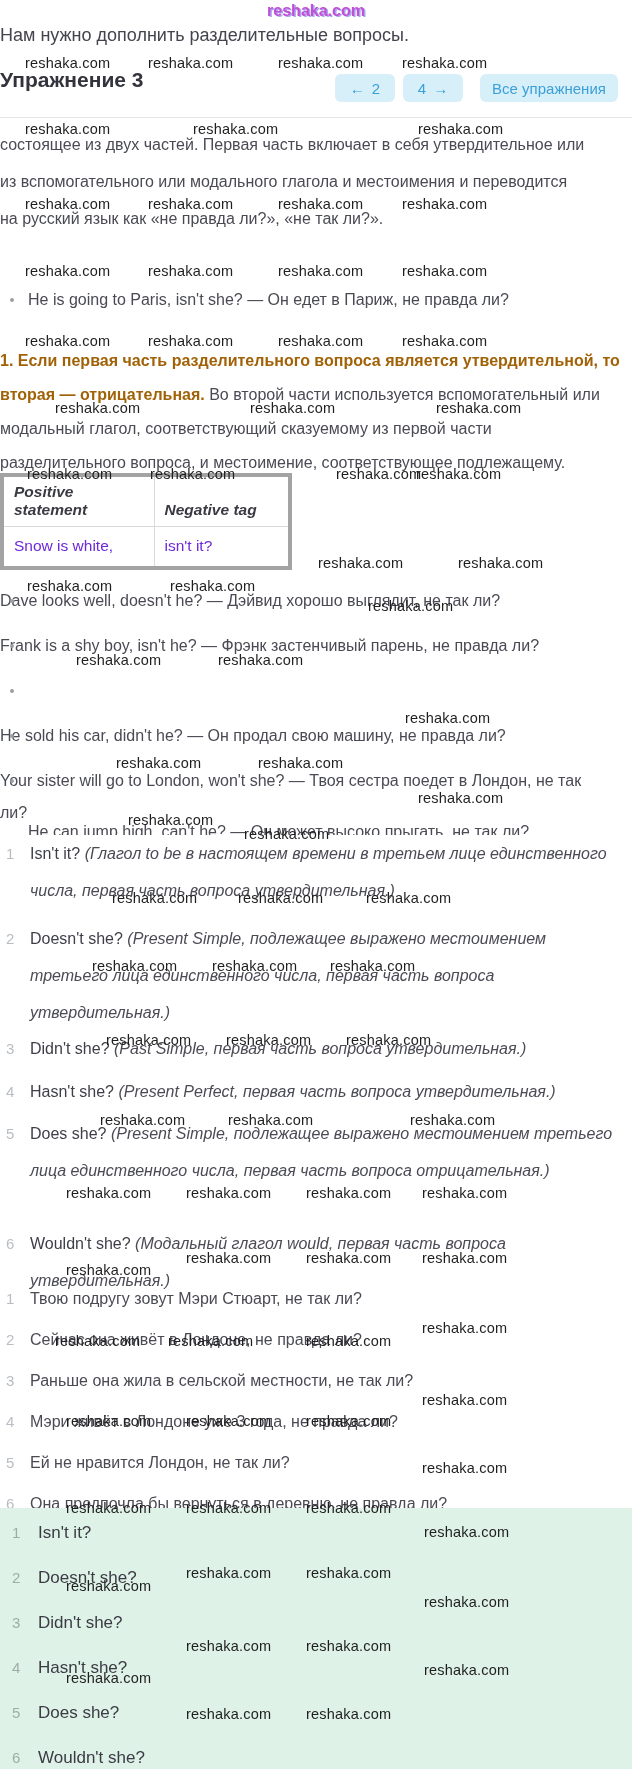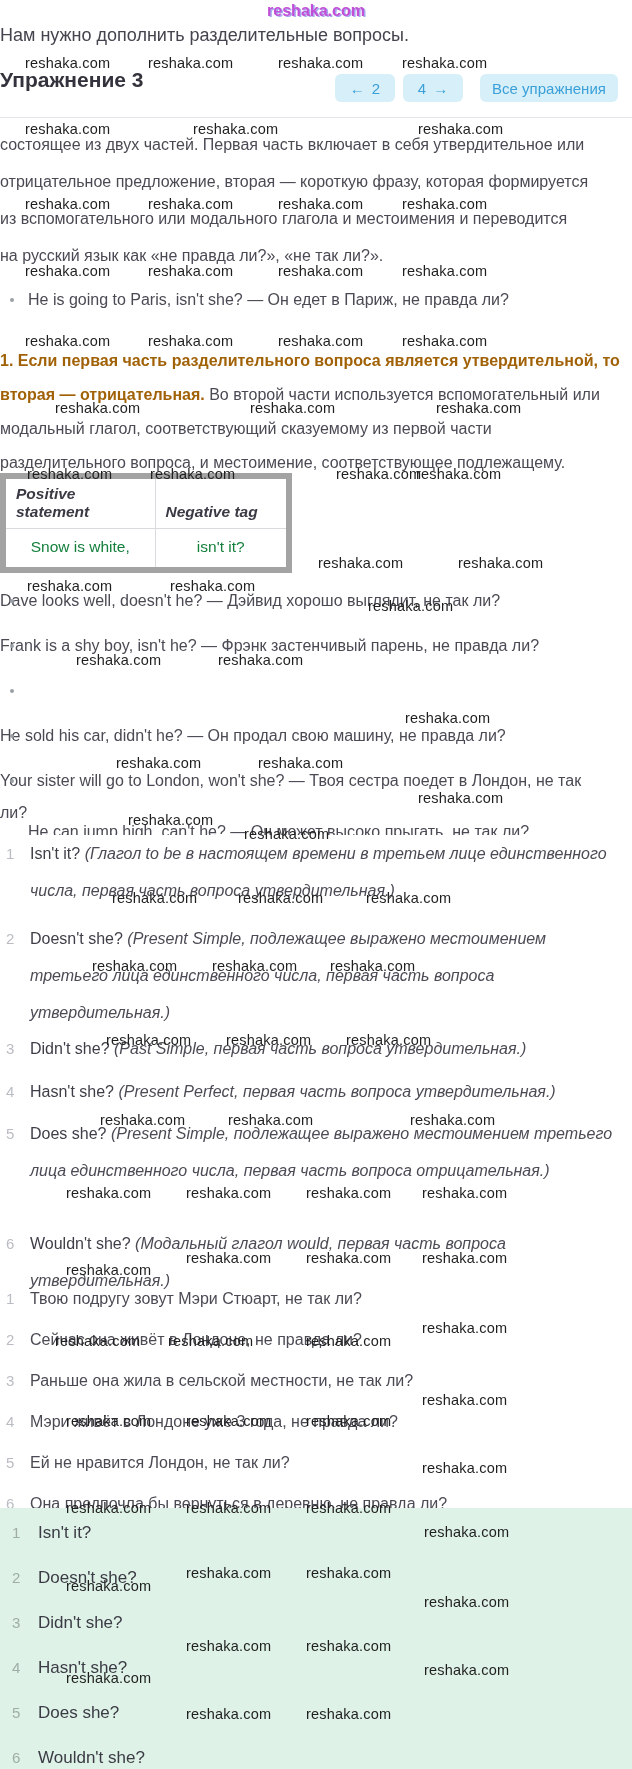--- a/index.html
+++ b/index.html
@@ -34,24 +34,24 @@
   .description .line { height:37px; line-height:37px; font-size:16px; color:#4a4a54; white-space:nowrap; }
 
   .bullet-row { position:absolute; left:0; width:632px; padding-left:28px; font-size:16px; color:#4a4a54; }
   .dot { position:absolute; left:10px; top:8px; width:4px; height:4px; border-radius:50%; background:#9aa0a6; }
   .example-bullet { top:290px; line-height:20px; }
 
   .rule { position:absolute; top:344px; left:0; width:632px; }
   .rule .line { height:34px; line-height:34px; font-size:16px; white-space:nowrap; }
   .rule b { color:#a16207; }
 
-  .tag-table { position:absolute; top:473px; left:0; width:292px; border:6px solid #a3a3a3; border-collapse:collapse; z-index:2; }
+  .tag-table { position:absolute; top:473px; left:0; width:292px; border:4px solid #a3a3a3; border-collapse:collapse; z-index:2; }
   .tag-table th, .tag-table td { border:1px solid #d8dade; text-align:left; font-size:15.5px; vertical-align:bottom; }
   .tag-table th { height:49px; padding:6px 10px 7px; font-style:italic; font-weight:bold; color:#3a3a44; }
-  .tag-table td { height:41px; padding:6px 10px 11px; color:#15803d;text-align:center; }
+  .tag-table td { height:41px; padding:6px 10px 11px; color:#6d28d9; }
   .tag-table th:first-child, .tag-table td:first-child { width:152px; }
 
   .examples { position:absolute; top:585px; left:0; width:632px; }
   .examples .bullet-item { position:relative; font-size:16px; color:#4a4a54; line-height:32px; min-height:45px; width:612px; }
   .examples .bullet-item .dot { top:14px; }
 
   .clipped-bullet {
     position:absolute; top:822px; left:28px; width:580px; height:13px;
     overflow:hidden; font-size:16px; color:#4a4a54; line-height:19px; z-index:1;
   }
@@ -89,21 +89,20 @@
 <button class="nav-btn btn-next">
   <span>4</span>
   <span class="arrow">→</span>
 </button>
 <button class="nav-btn btn-all">Все упражнения</button>
 
 <div class="divider"></div>
 
 <div class="description">
   <div class="line">состоящее из двух частей. Первая часть включает в себя утвердительное или</div>
-  <div class="line">отрицательное предложение, вторая — короткую фразу, которая формируется</div>
   <div class="line">из вспомогательного или модального глагола и местоимения и переводится</div>
   <div class="line">на русский язык как «не правда ли?», «не так ли?».</div>
 </div>
 
 <div class="bullet-row example-bullet">
   <span class="dot"></span>
   <span>He is going to Paris, isn't she? — Он едет в Париж, не правда ли?</span>
 </div>
 
 <div class="rule">

